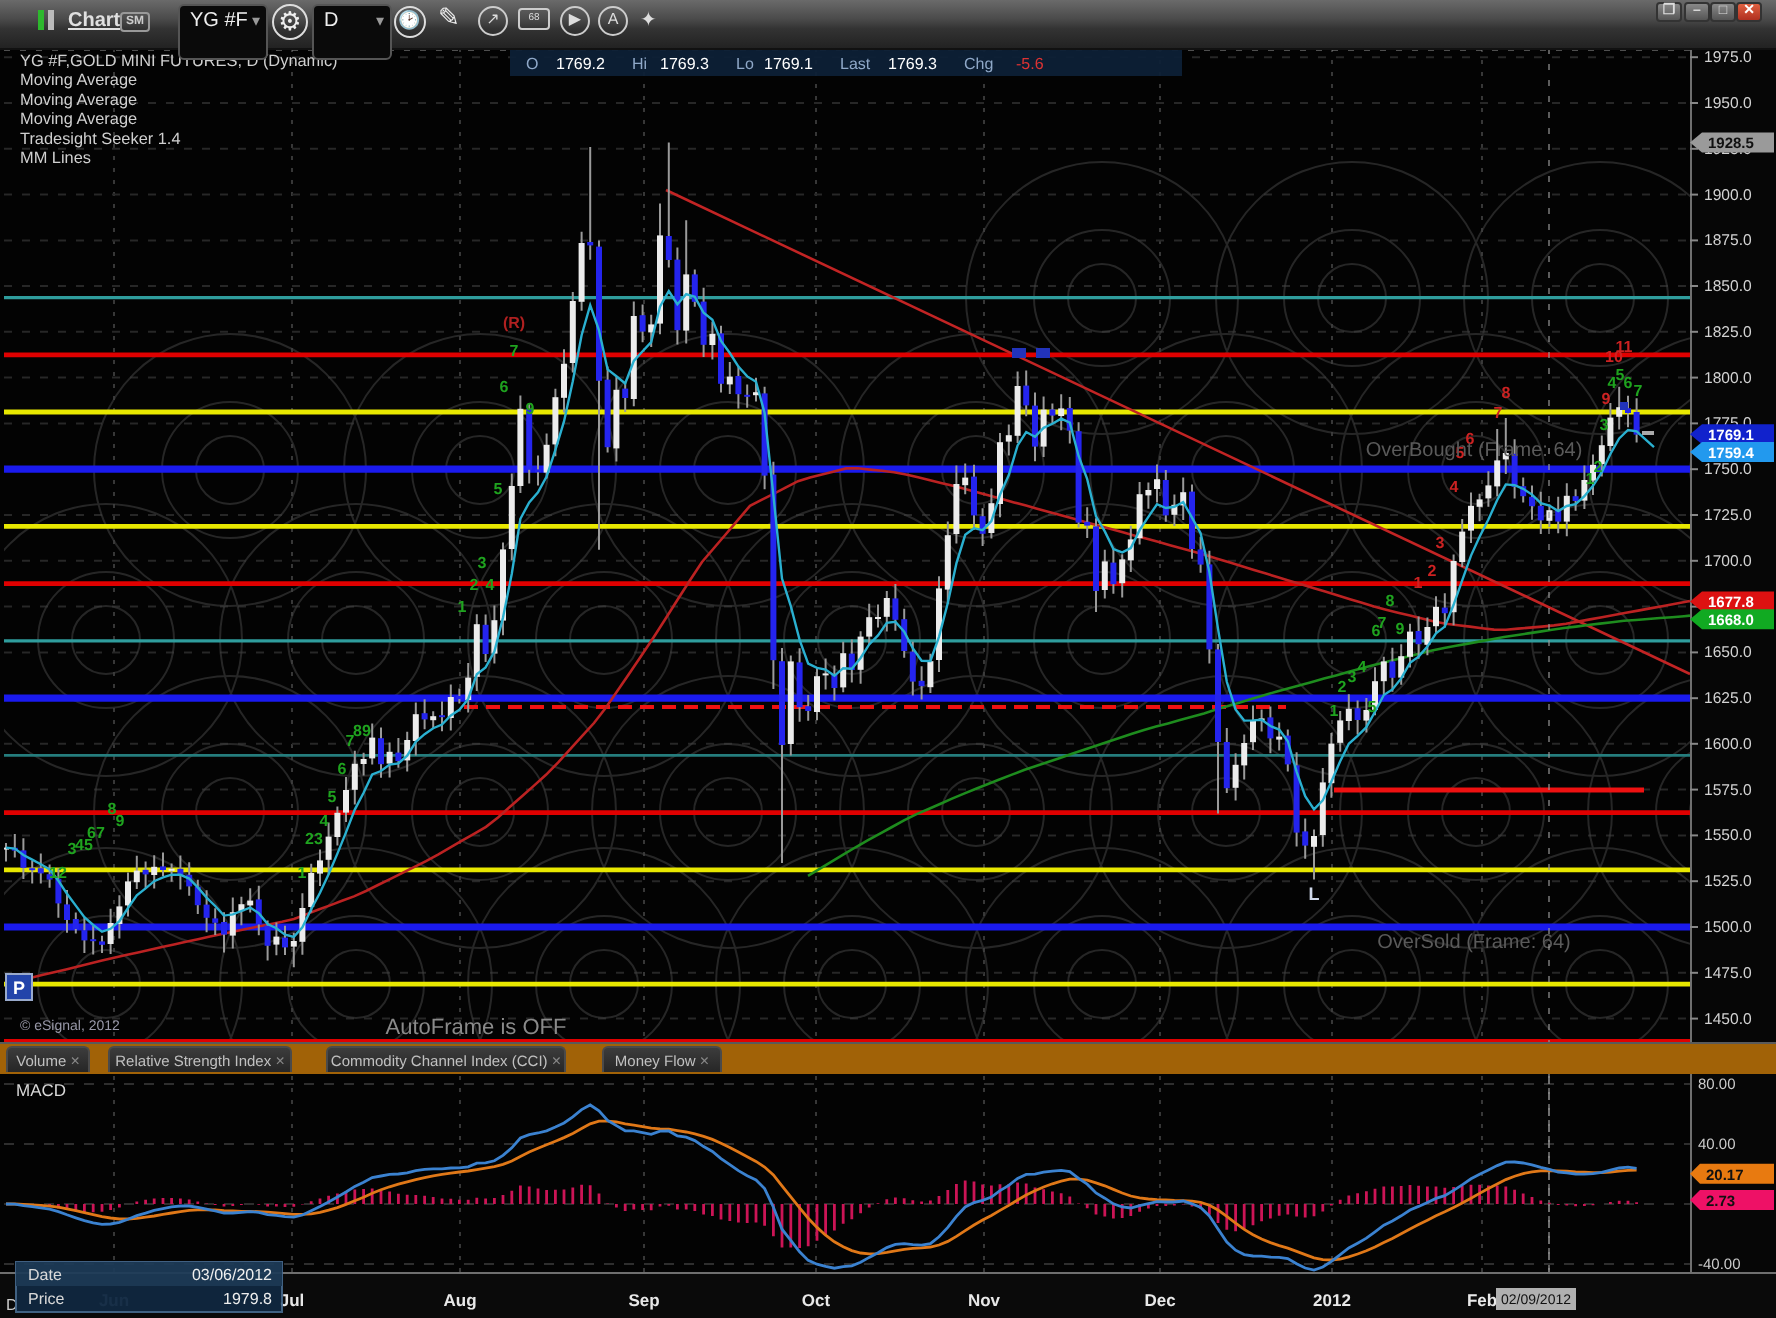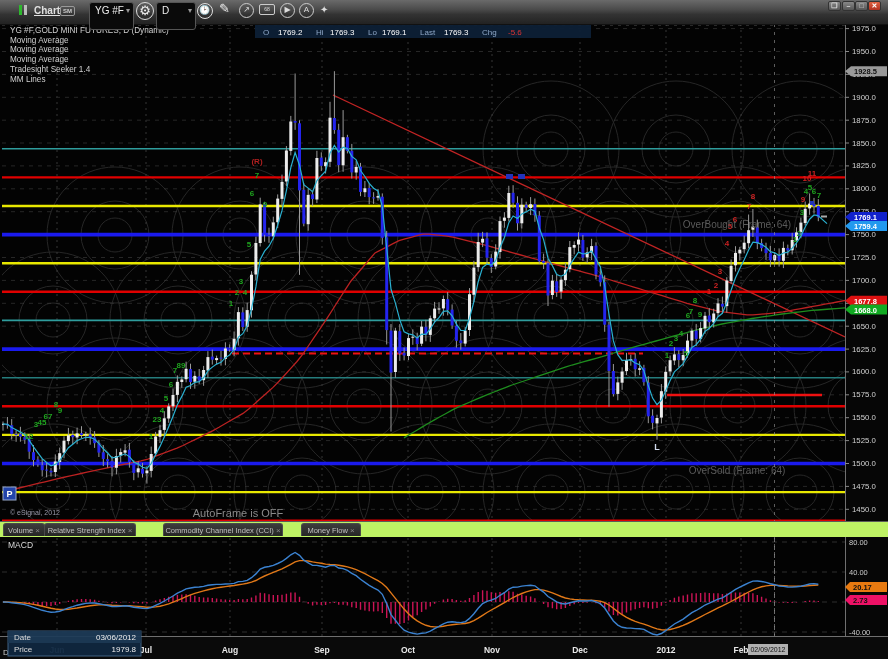--- a/index.html
+++ b/index.html
@@ -1,21 +1,21 @@
 <!DOCTYPE html>
 <html><head><meta charset="utf-8"><style>
 html,body{margin:0;padding:0;background:#000;}
 #win{position:relative;width:888px;height:659px;overflow:hidden;background:#030303;font-family:"Liberation Sans",sans-serif;}
 #titlebar{position:absolute;top:0;left:0;width:888px;height:24px;background:linear-gradient(#6a6a6a,#4a4a4a 40%,#333 60%,#222);border-bottom:1px solid #111;}
 .tbtxt{position:absolute;top:5px;color:#e0e0e0;font-size:10px;font-weight:bold;text-decoration:underline;}
 .drop{position:absolute;top:2px;height:28px;background:#0a0a0a;border:1px solid #555;border-radius:3px;color:#eee;font-size:10px;padding:2px 4px 0 5px;box-sizing:border-box;}
 .drop .ar{position:absolute;right:3px;top:3px;color:#999;font-size:8px;}
 .icon{position:absolute;top:2px;color:#ddd;font-size:12px;}
 .wbtn{position:absolute;top:1px;width:11px;height:8px;border-radius:2px;background:linear-gradient(#888,#555);border:1px solid #333;color:#ddd;font-size:7px;line-height:7px;text-align:center;font-weight:bold;}
-#tabs{position:absolute;top:522px;left:0;width:888px;height:15px;background:#bef264;}
+#tabs{position:absolute;top:522px;left:0;width:888px;height:15px;background:#a16207;}
 .tab{position:absolute;top:1px;height:13px;background:linear-gradient(#3c3c3c,#262626);border:1px solid #4a4a4a;border-bottom:none;color:#c0c0c0;font-size:7.5px;text-align:center;line-height:13px;border-radius:3px 3px 0 0;box-sizing:border-box;white-space:nowrap;}
 .tab.sel{background:linear-gradient(#585858,#333);color:#eee;margin-left:48px;}
 .xg{color:#888;font-size:8px;}
 .xo{color:#e8a020;font-size:8px;font-weight:bold;}
 </style></head><body>
 <div id="win">
 <svg width="888" height="659" viewBox="0 0 888 659" style="position:absolute;top:0;left:0">
       <rect x="0" y="24" width="888" height="635" fill="#030303"></rect>
       <g clip-path="url(#cpm)">
         <defs>
@@ -576,17 +576,17 @@
   <div class="icon" style="left:280px;top:3px;width:13px;height:13px;border:1.5px solid #ccc;border-radius:50%;text-align:center;line-height:12px;font-size:8px">▶</div>
   <div class="icon" style="left:299px;top:3px;width:13px;height:13px;border:1.5px solid #ccc;border-radius:50%;text-align:center;line-height:12px;font-size:8px">A</div>
   <div class="icon" style="left:320px;top:4px;font-size:10px">✦</div>
   <div class="wbtn" style="left:828px">❐</div>
   <div class="wbtn" style="left:842px">–</div>
   <div class="wbtn" style="left:855px">□</div>
   <div class="wbtn" style="left:868px;background:linear-gradient(#e06040,#b03020);color:#fff">✕</div>
 </div>
 <div id="tabs">
       <div class="tab" style="left:3px;width:42px">Volume <span class="xg">×</span></div>
-      <div class="tab" style="left:44px;width:92px">Relative Strength Index <span class="xg">×</span></div>
+      <div class="tab" style="left:54px;width:92px">Relative Strength Index <span class="xg">×</span></div>
       <div class="tab sel" style="left:139px;width:39px">MACD <span class="xo">×</span></div>
       <div class="tab" style="left:163px;width:120px">Commodity Channel Index (CCI) <span class="xg">×</span></div>
       <div class="tab" style="left:301px;width:60px">Money Flow <span class="xg">×</span></div>
     </div>
 </div>
 </body></html>

